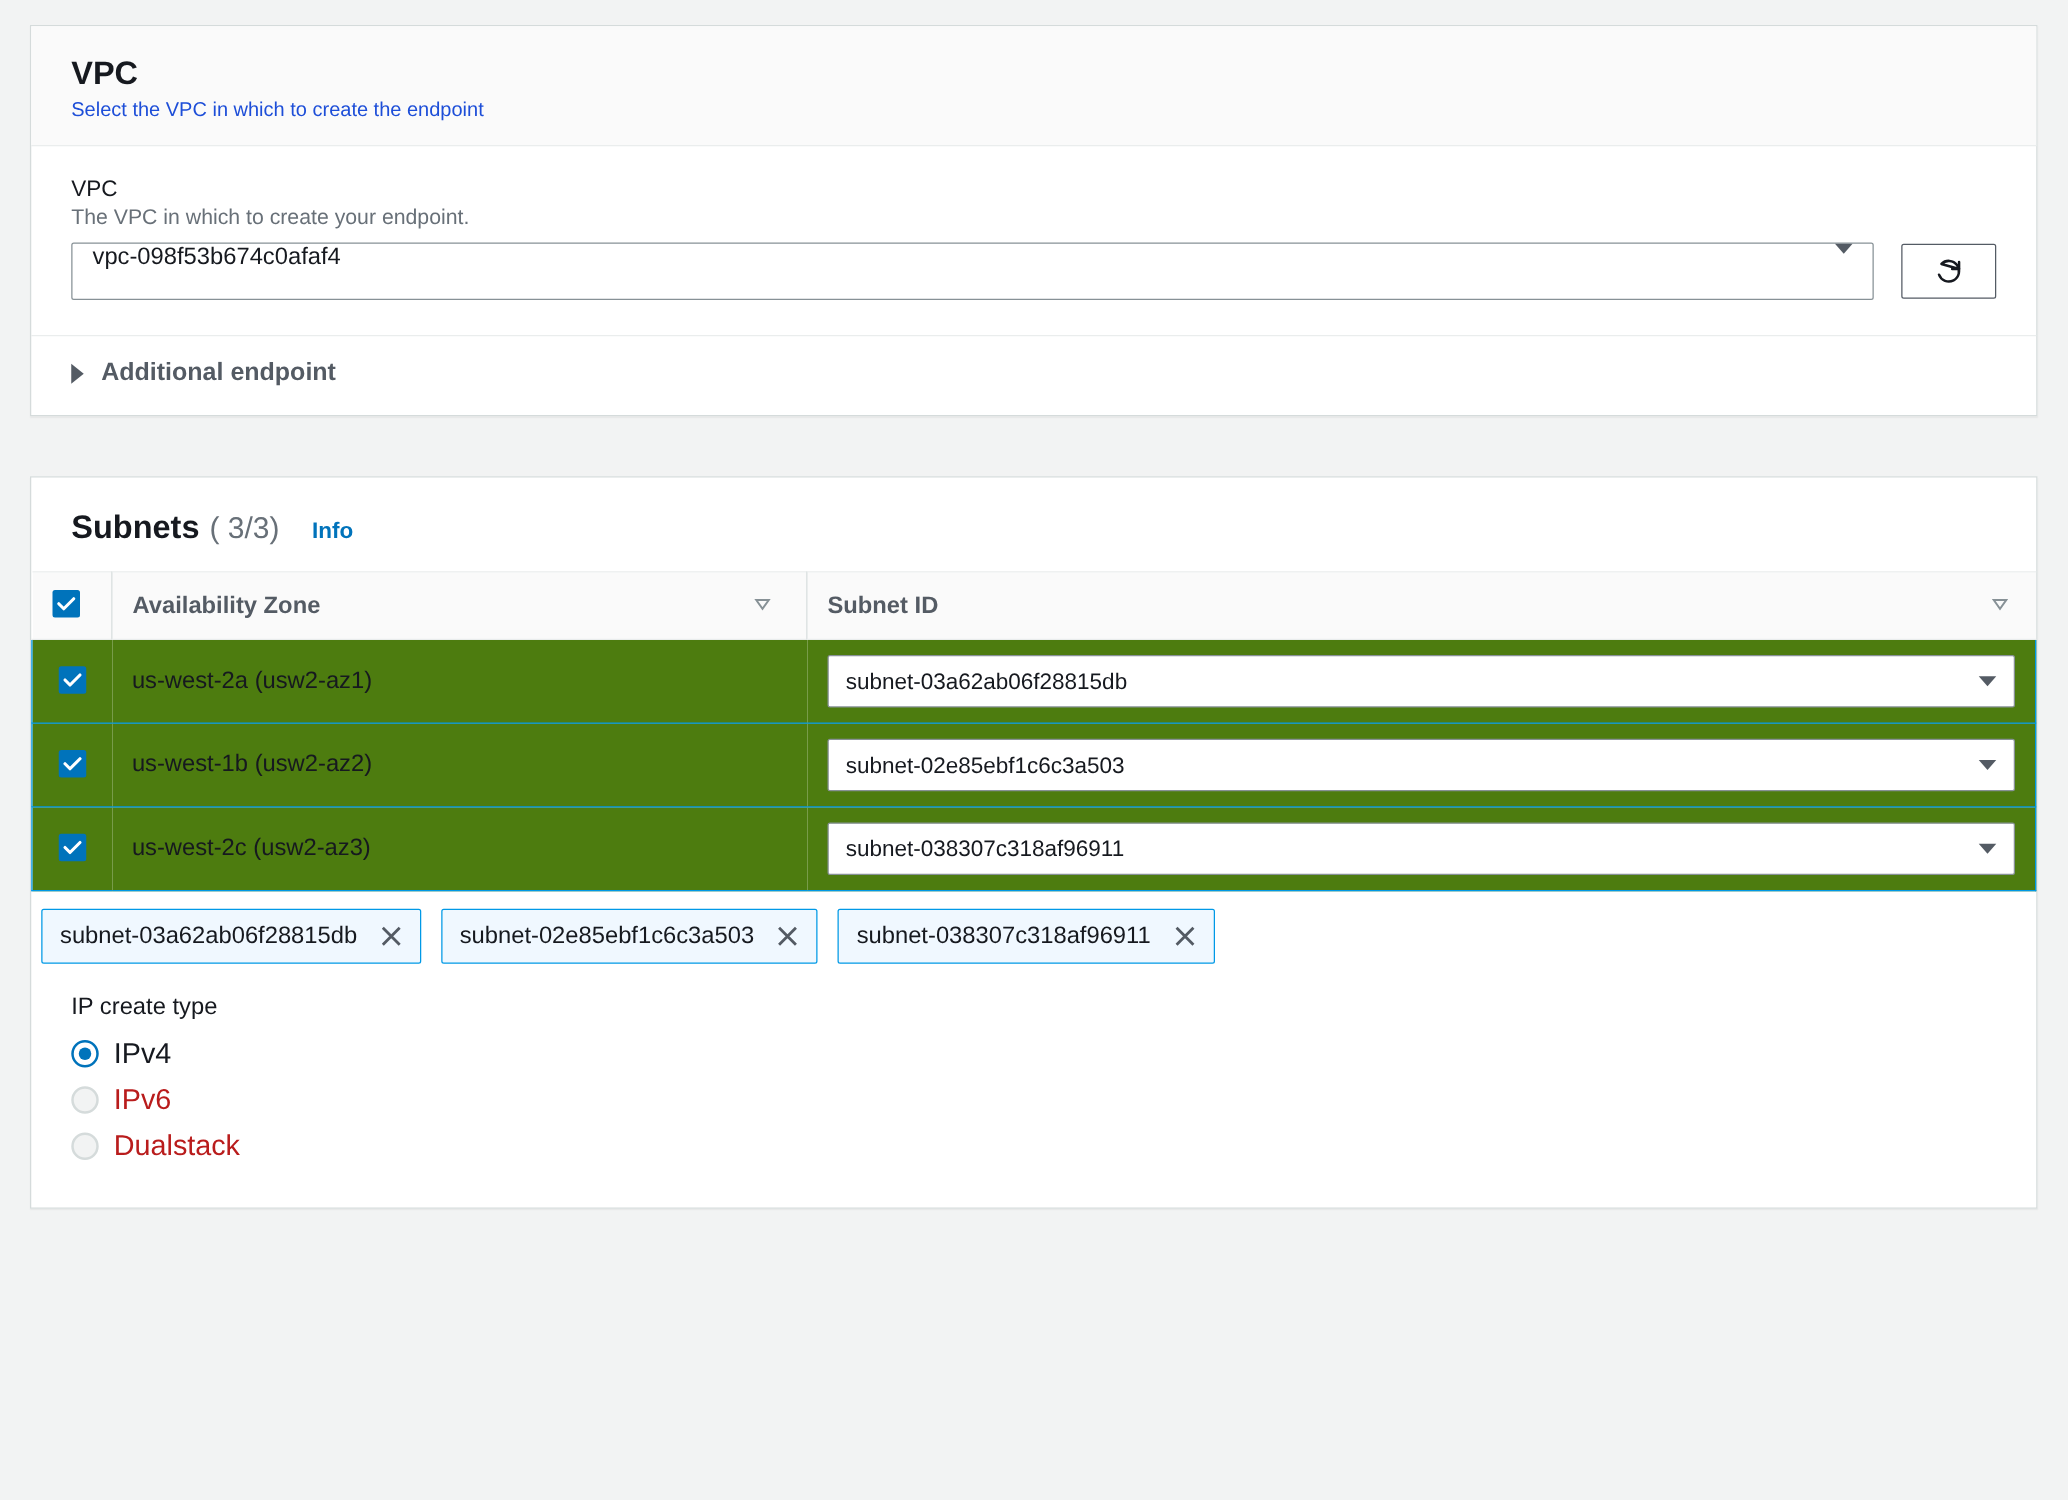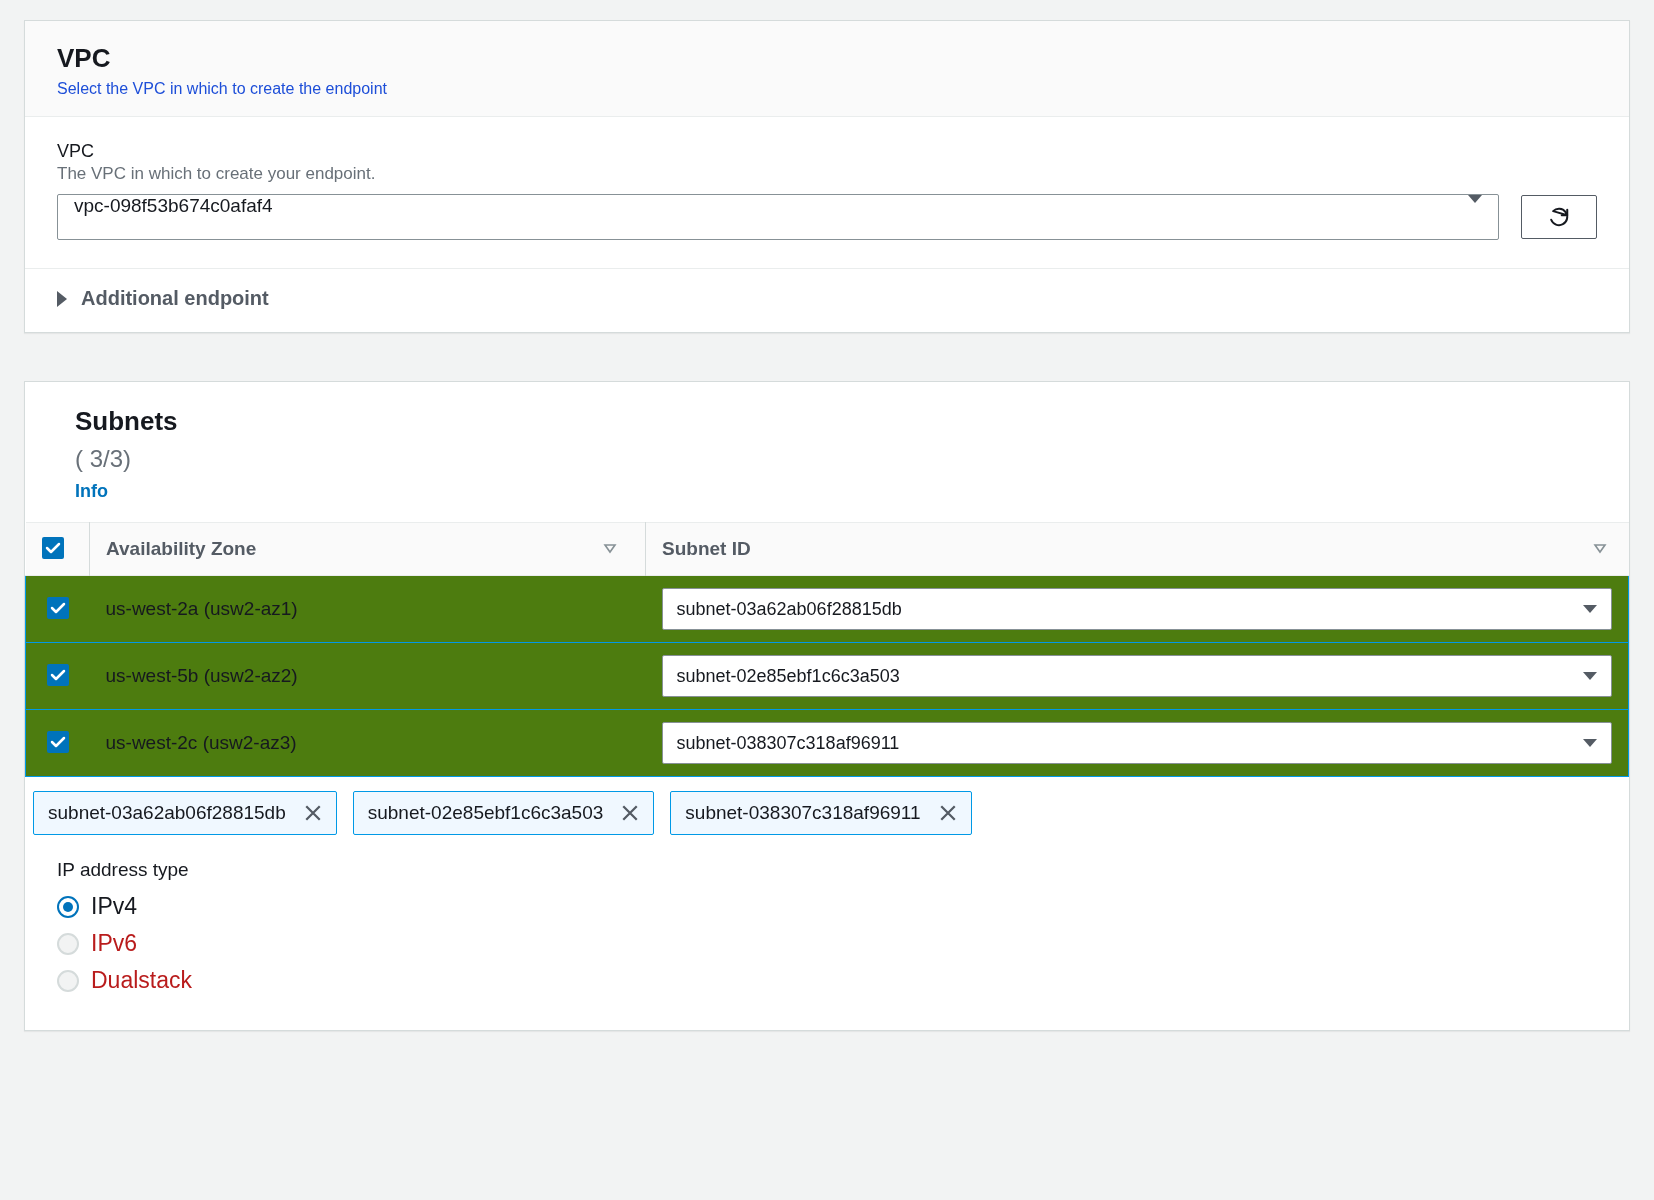--- a/index.html
+++ b/index.html
@@ -101,21 +101,20 @@
   font-weight: 700;
   color: #545b64;
 }
 
 
 .subnets-header {
   padding: 24px 32px 20px 32px;
   display: flex;
   align-items: baseline;
   gap: 8px;
-  flex-direction: column;
 }
 .subnets-title {
   font-size: 26px;
   font-weight: 700;
 }
 .subnets-count {
   font-size: 24px;
   color: #687078;
   font-weight: 400;
 }
@@ -349,21 +348,21 @@
         </td>
       </tr>
       <tr>
         <td class="td-check">
           <span class="checkbox checked">
             <svg viewBox="0 0 16 16">
                 <path d="M2 8l4 4 8-8" stroke="#fff" stroke-width="2.5" fill="none" stroke-linecap="round" stroke-linejoin="round"></path>
               </svg>
           </span>
         </td>
-        <td><span>us-west-5b (usw2-az2)</span></td>
+        <td><span>us-west-1b (usw2-az2)</span></td>
         <td>
           <div class="inner-select">
             <span>subnet-02e85ebf1c6c3a503</span>
             <span class="caret"></span>
           </div>
         </td>
       </tr>
       <tr>
         <td class="td-check">
           <span class="checkbox checked">
@@ -398,21 +397,21 @@
     </div>
     <div class="token">
       <span>subnet-038307c318af96911</span>
       <svg class="token-x" viewBox="0 0 16 16">
           <path d="M2 2 L14 14 M14 2 L2 14" stroke="#545b64" stroke-width="2"></path>
         </svg>
     </div>
   </div>
 
   <div class="ip-section">
-    <div class="ip-title">IP address type</div>
+    <div class="ip-title">IP create type</div>
     <div class="radio-row">
       <span class="radio selected"></span>
       <span class="radio-label">IPv4</span>
     </div>
     <div class="radio-row">
       <span class="radio disabled"></span>
       <span class="radio-label disabled">IPv6</span>
     </div>
     <div class="radio-row">
       <span class="radio disabled"></span>

